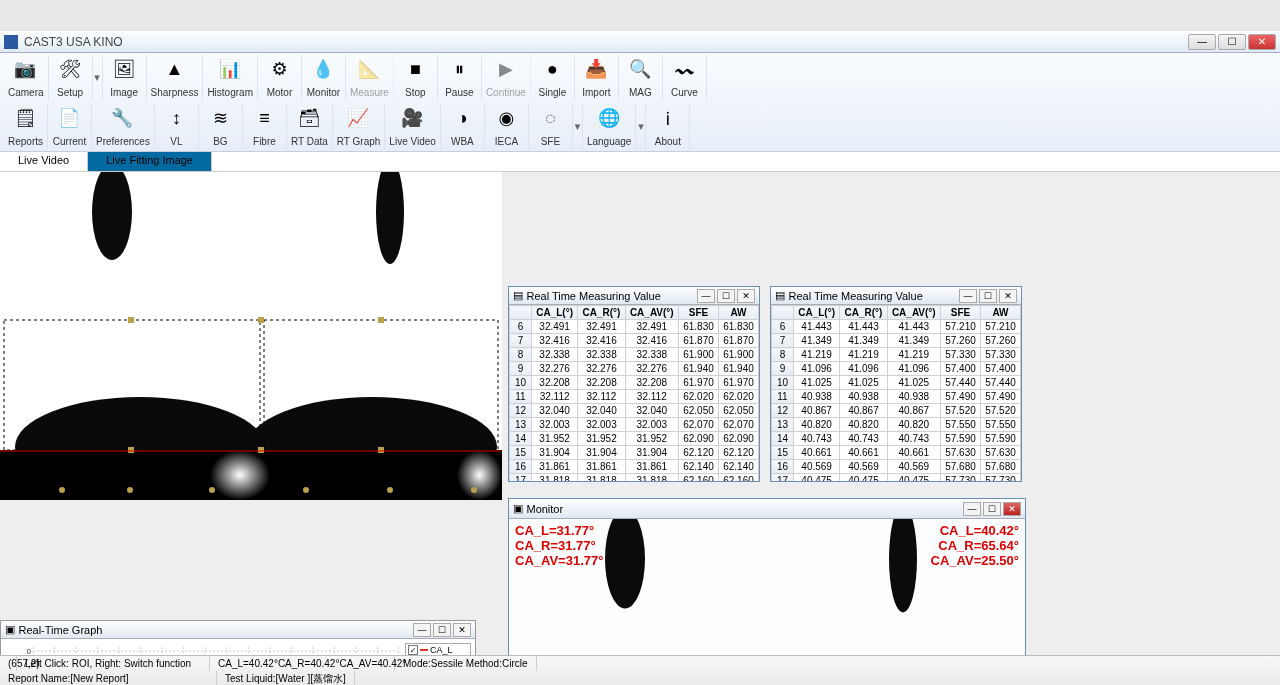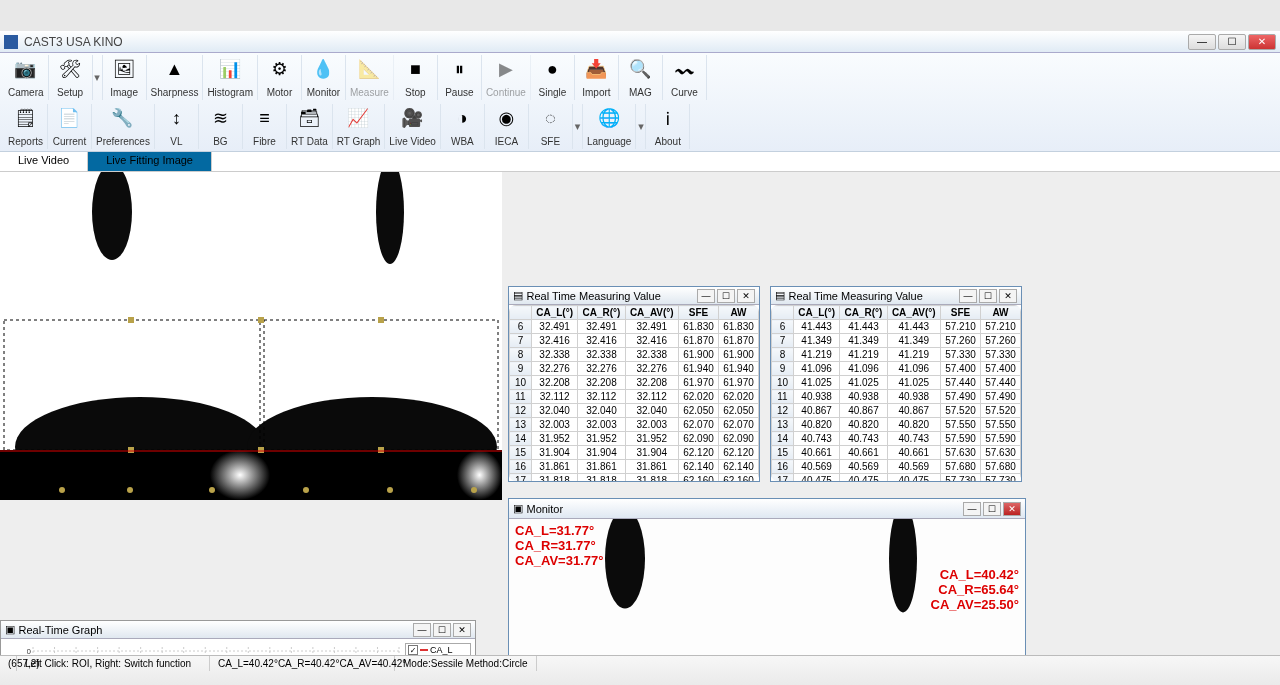--- a/index.html
+++ b/index.html
@@ -45,21 +45,21 @@
 .legend-item { display:flex; align-items:center; padding:0 2px; border-bottom:1px solid #eee; height:13px; }
 .legend-chk { width:10px; height:10px; border:1px solid #777; margin-right:2px; display:flex; align-items:center; justify-content:center; }
 .legend-chk.on::after { content:"✓"; font-size:8px; }
 .legend-sw { width:8px; height:2px; margin-right:2px; }
 
 
 .table-panel { position:absolute; width:252px; height:196px; border:1px solid #6a8fb5; background:#fff; }
 .tp1 { left:508px; top:114px; }
 .tp2 { left:770px; top:114px; }
 .table-panel .panel-title { height:18px; }
-.table-wrap { height:calc(100% - 18px); overflow:auto;border-radius:7px; }
+.table-wrap { height:calc(100% - 18px); overflow:auto; }
 table.data { border-collapse:collapse; width:100%; font-size:10px; }
 table.data th, table.data td { border:1px solid #d0d0d0; padding:1px 4px; text-align:center; }
 table.data th { background:linear-gradient(#f5f8fb,#e5ecf4); position:sticky; top:0; }
 table.data td:first-child, table.data th:first-child { background:linear-gradient(#f5f8fb,#e5ecf4); width:22px; }
 
 
 .monitor-panel { position:absolute; left:508px; top:326px; width:518px; height:335px; border:1px solid #6a8fb5; background:#111; }
 .monitor-panel .panel-title { height:20px; }
 .monitor-panel .panel-title .pbtn.closebtn { background:linear-gradient(#d66,#b22); color:#fff; }
 .monitor-body { position:relative; height:calc(100% - 20px); overflow:hidden; }
@@ -538,21 +538,21 @@
         <line x1="140" y1="264" x2="100" y2="315" stroke="#0d0" stroke-width="1"></line>
         <line x1="140" y1="264" x2="180" y2="315" stroke="#0d0" stroke-width="1"></line>
         <line x1="380" y1="264" x2="330" y2="315" stroke="#0d0" stroke-width="1"></line>
         <line x1="380" y1="264" x2="430" y2="315" stroke="#0d0" stroke-width="1"></line>
       </svg>
       <div style="position:absolute;left:6px;top:4px;color:#d00;font-weight:bold;font-size:13px;line-height:15px;">
         <div>CA_L=31.77°</div>
         <div>CA_R=31.77°</div>
         <div>CA_AV=31.77°</div>
       </div>
-      <div style="position:absolute;right:6px;top:4px;color:#d00;font-weight:bold;font-size:13px;line-height:15px;text-align:right;margin-top:44px;">
+      <div style="position:absolute;right:6px;top:4px;color:#d00;font-weight:bold;font-size:13px;line-height:15px;text-align:right;">
         <div>CA_L=40.42°</div>
         <div>CA_R=65.64°</div>
         <div>CA_AV=25.50°</div>
       </div>
     </div>
   </div>
 
   <div class="graph-panel">
     <div class="panel-title">
       <span>▣</span>&nbsp;<span>Real-Time Graph</span>
@@ -743,13 +743,17 @@
 
 </div>
 
 <div class="statusbar">
   <div class="status-row">
     <div class="status-cell" style="width:16px">(657,2)</div>
     <div class="status-cell" style="width:193px">Left Click: ROI, Right: Switch function</div>
     <div class="status-cell" style="width:185px">CA_L=40.42°CA_R=40.42°CA_AV=40.42°</div>
     <div class="status-cell">Mode:Sessile  Method:Circle</div>
   </div>
+  <div class="status-row">
+    <div class="status-cell" style="width:217px">Report Name:[New Report]</div>
+    <div class="status-cell">Test Liquid:[Water ][蒸馏水]</div>
+  </div>
 </div>
 
 </body></html>

